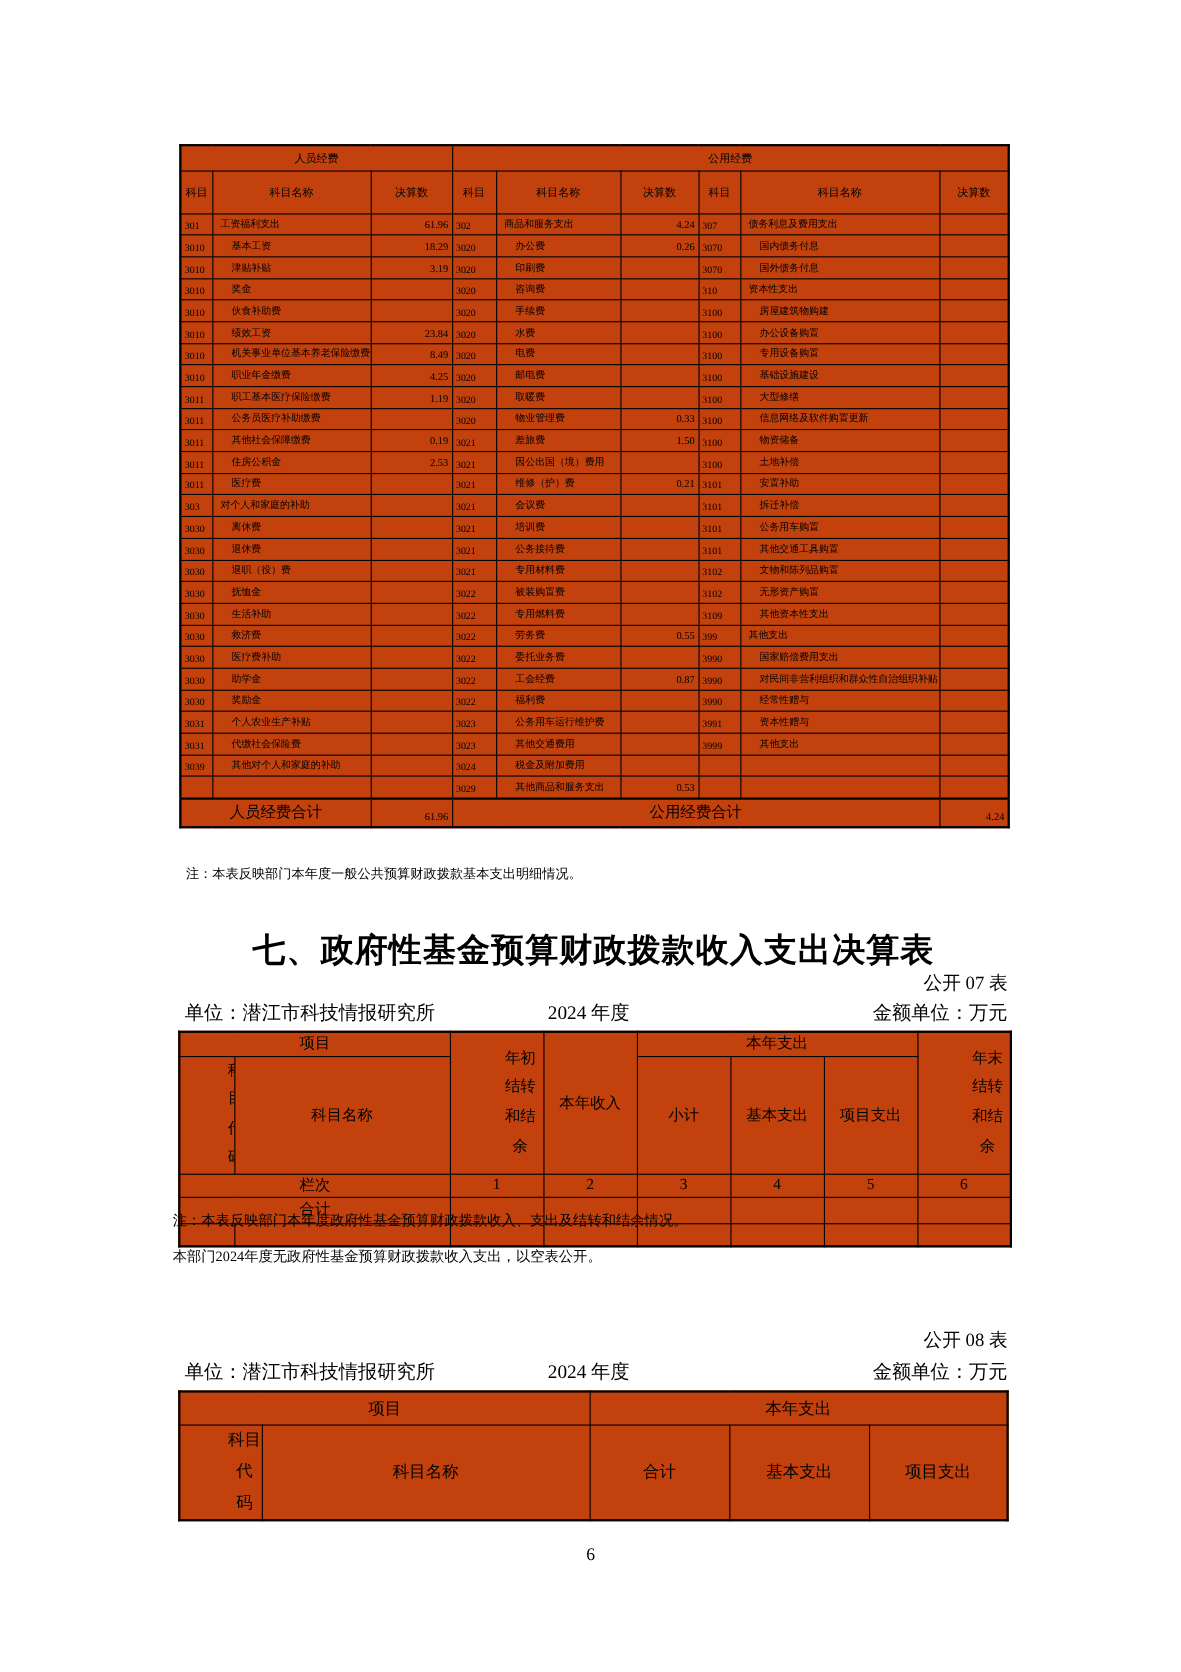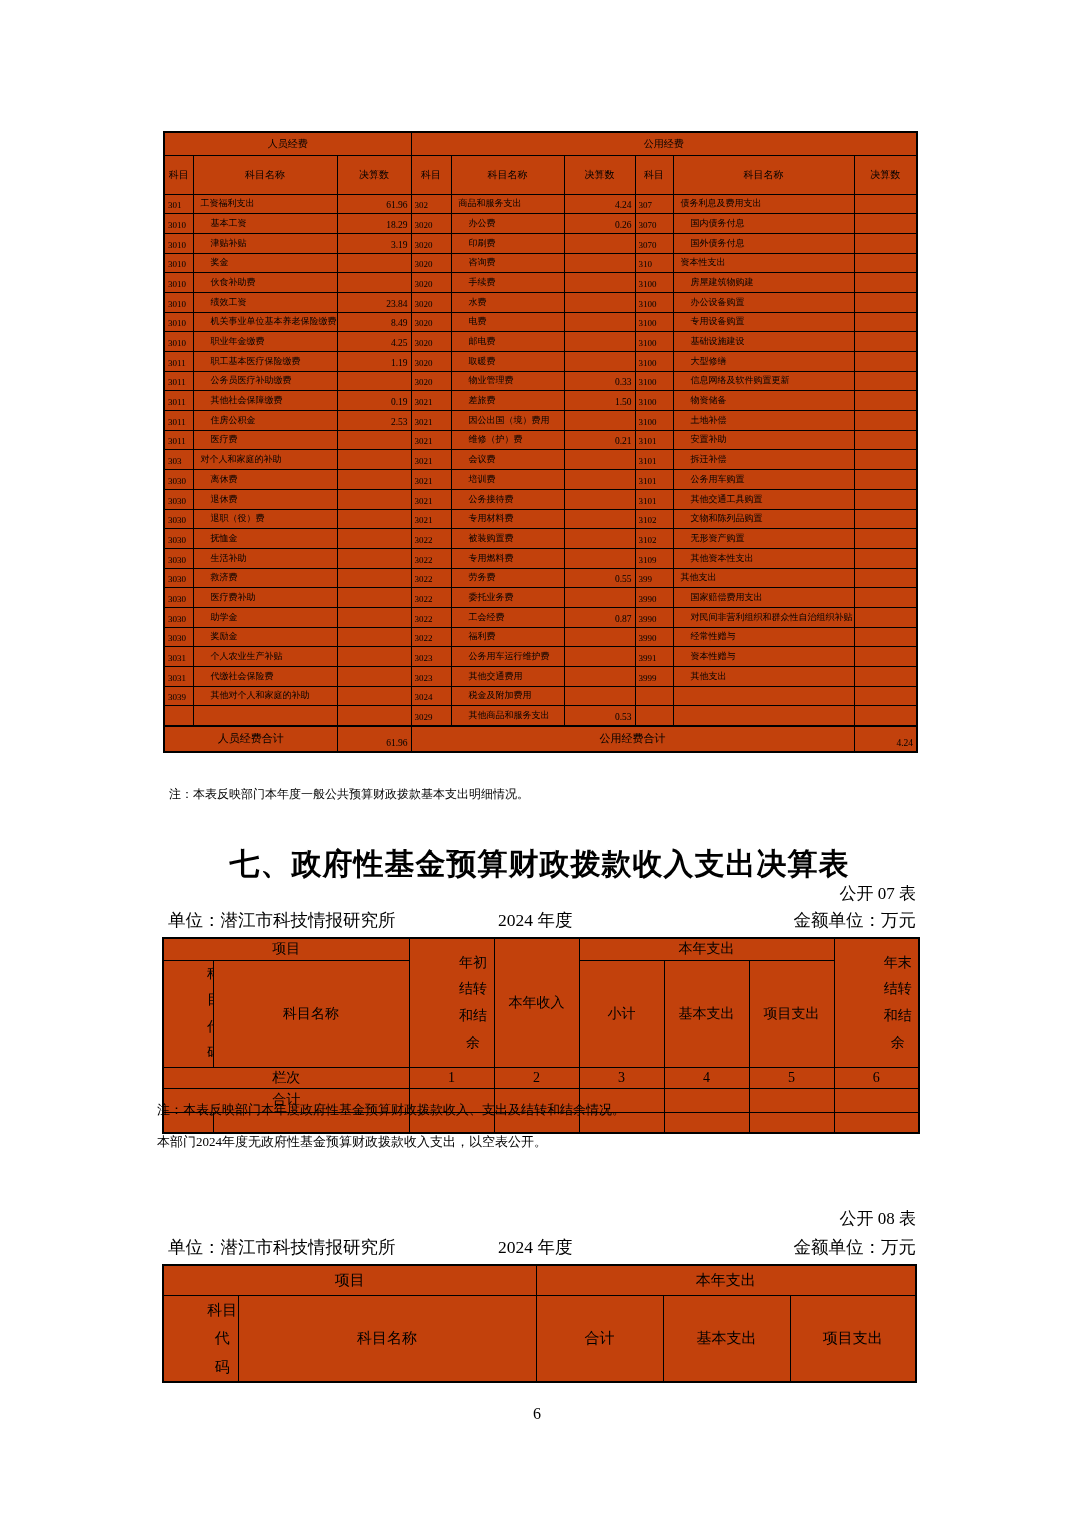--- a/index.html
+++ b/index.html
@@ -17,21 +17,21 @@
   .t1 tr.grp { height:23px; }
   .t1 tr.grp th { font-size:10px; text-align:center; vertical-align:middle; }
   .t1 tr.hdr { height:39px;padding-left:37px; }
   .t1 tr.hdr th { font-size:10px; text-align:center; vertical-align:middle; }
   .t1 tbody tr { height:19.7px; }
   .t1 .code { font-size:9px; text-align:left; padding-left:3px; vertical-align:bottom; padding-bottom:3px; white-space:nowrap; }
   .t1 .name { font-size:9px; text-align:left; padding-left:7px; vertical-align:bottom; padding-bottom:3px; white-space:nowrap; }
   .t1 .name.sub { padding-left:17px; }
   .t1 .val  { font-size:9.5px; text-align:right; padding-right:3px; vertical-align:bottom; padding-bottom:3px; white-space:nowrap; }
   .t1 tfoot tr { height:26px; }
-  .t1 tfoot td { border-top:2px solid #000; font-size:11px; text-align:center; vertical-align:middle; }
+  .t1 tfoot td { border-top:2px solid #000; font-size:14px; text-align:center; vertical-align:middle; }
   .t1 tfoot td.val { text-align:right; }
 
   
   .note1 { position:absolute; left:169px; top:786px; font-size:12px; }
   .note2 { position:absolute; left:157px; top:1101px; font-size:13px; }
   .note3 { position:absolute; left:157px; top:1133px; font-size:13px; }
   .big-title {
     position:absolute; left:163px; width:753px; text-align:center;
     font-family:"Liberation Sans","DejaVu Sans",sans-serif;
     font-weight:bold; font-size:30px; letter-spacing:1px; white-space:nowrap;

